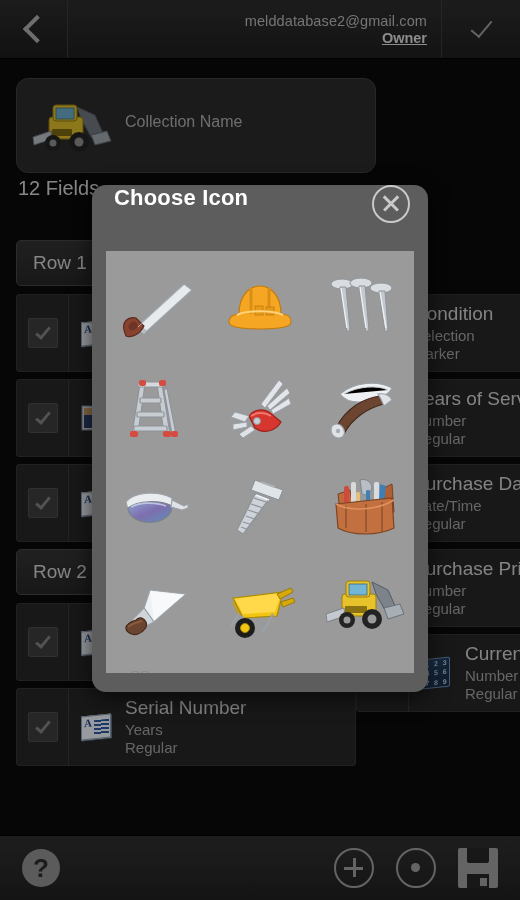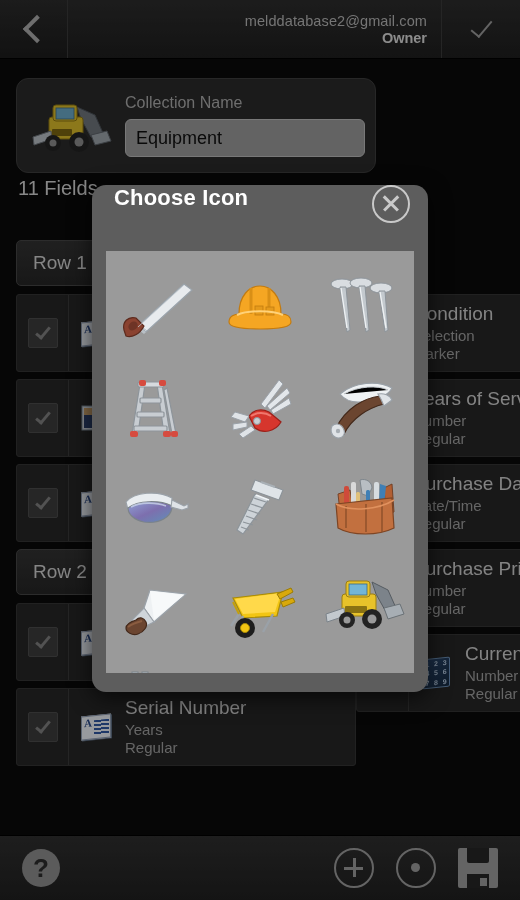--- a/index.html
+++ b/index.html
@@ -38,21 +38,21 @@
     margin-left: 7px;
   }
   .tb-center {
     flex: 1;
     display: flex; flex-direction: column;
     align-items: flex-end; justify-content: center;
     padding-right: 14px;
     border-right: 1px solid #3a3a3a;
   }
   .tb-email { color: #b4b4b4; font-size: 14.5px; letter-spacing: .1px; }
-  .tb-role  { color: #d8d8d8; font-size: 14.5px; font-weight: bold; margin-top: 1px; }
+  .tb-role  { color: #d8d8d8; font-size: 14.5px; font-weight: bold; margin-top: 1px; text-decoration: underline; }
   .tb-ok {
     width: 78px;
     display: flex; align-items: center; justify-content: center;
   }
   .tick {
     width: 11px; height: 21px;
     border-right: 2px solid #9a9a9a;
     border-bottom: 2px solid #9a9a9a;
     transform: rotate(40deg);
     margin-top: -5px;
@@ -279,25 +279,24 @@
           <path d="M8 46 L26 40 L27 48 L9 54 Z" fill="#b6bcc2" stroke="#6d737a" stroke-width="1"></path>
           <circle cx="28" cy="52" r="8" fill="#232323"></circle>
             <circle cx="28" cy="52" r="3.5" fill="#8b8b8b"></circle>
           <circle cx="54" cy="51" r="10" fill="#232323"></circle>
             <circle cx="54" cy="51" r="4.5" fill="#8b8b8b"></circle>
         </g>
       </svg>
     </div>
     <div class="coll-fields">
       <div class="coll-label">Collection Name</div>
-      <input class="coll-input" type="text" value="Equipment" style="">
     </div>
   </div>
 
-  <div class="fieldcount">11 Fields</div>
+  <div class="fieldcount">12 Fields</div>
 
   <div class="listcol left">
     <div class="rowhdr">Row 1</div>
 
     <div class="fieldrow">
       <div class="fr-check">
           <div class="cbox">
             <i></i>
           </div>
         </div>

